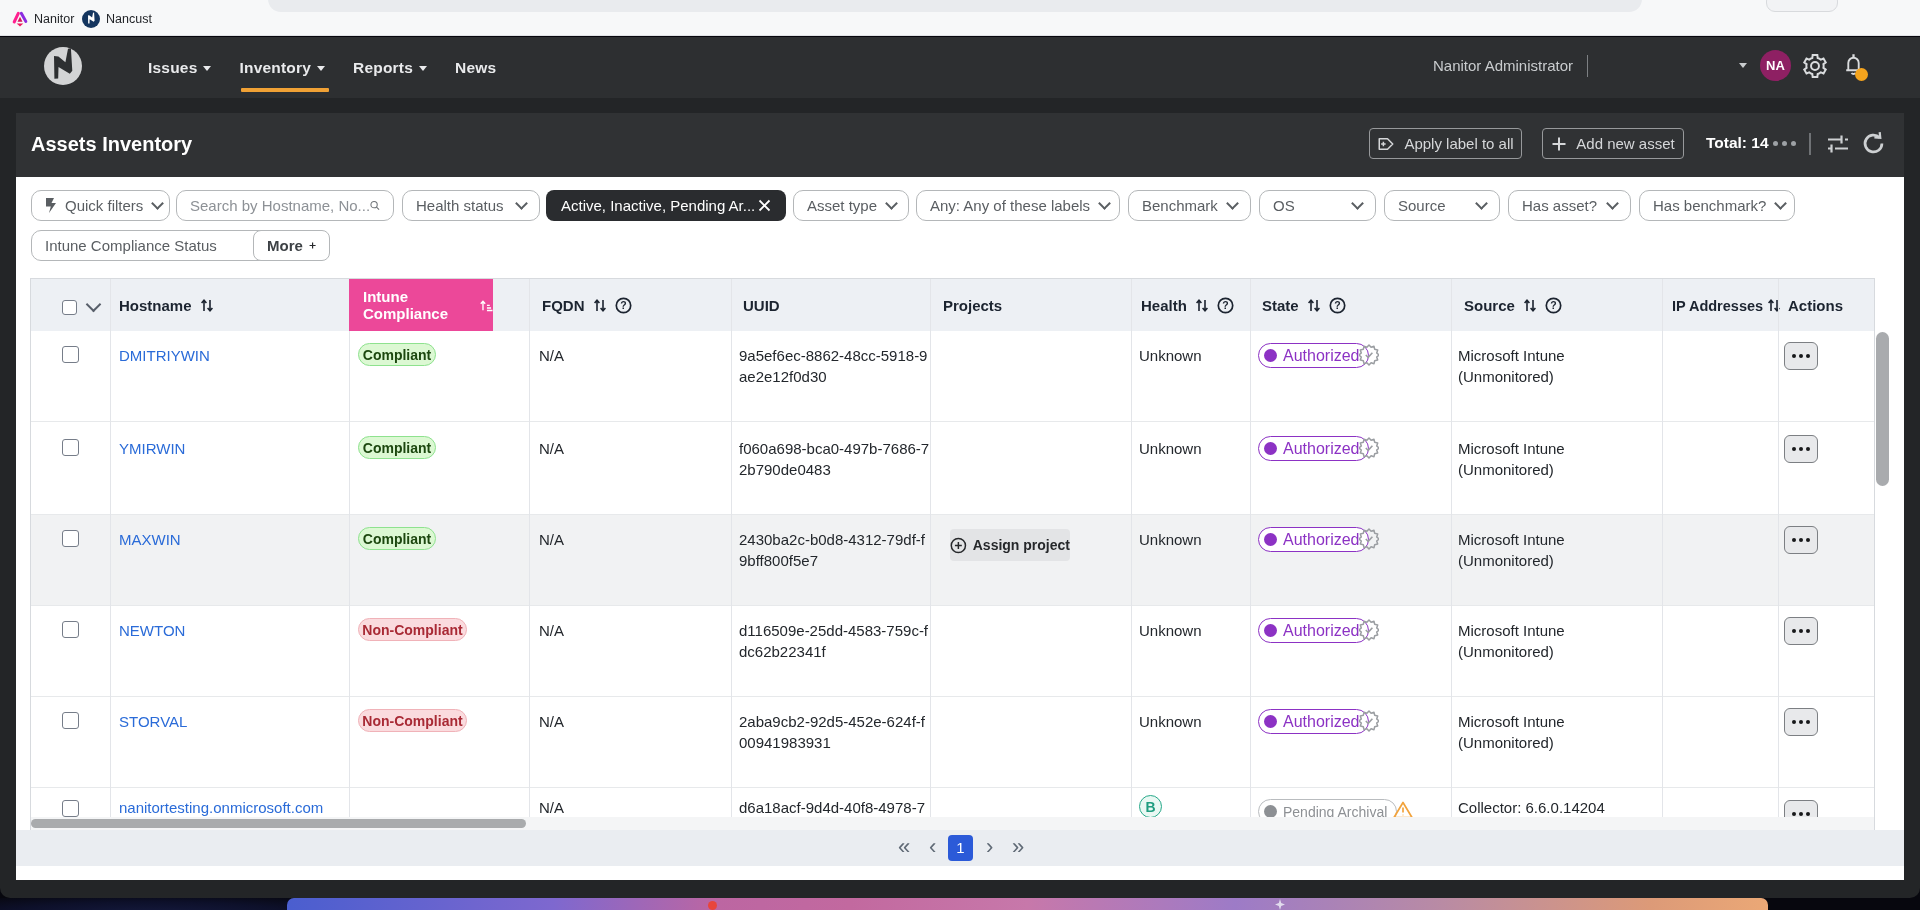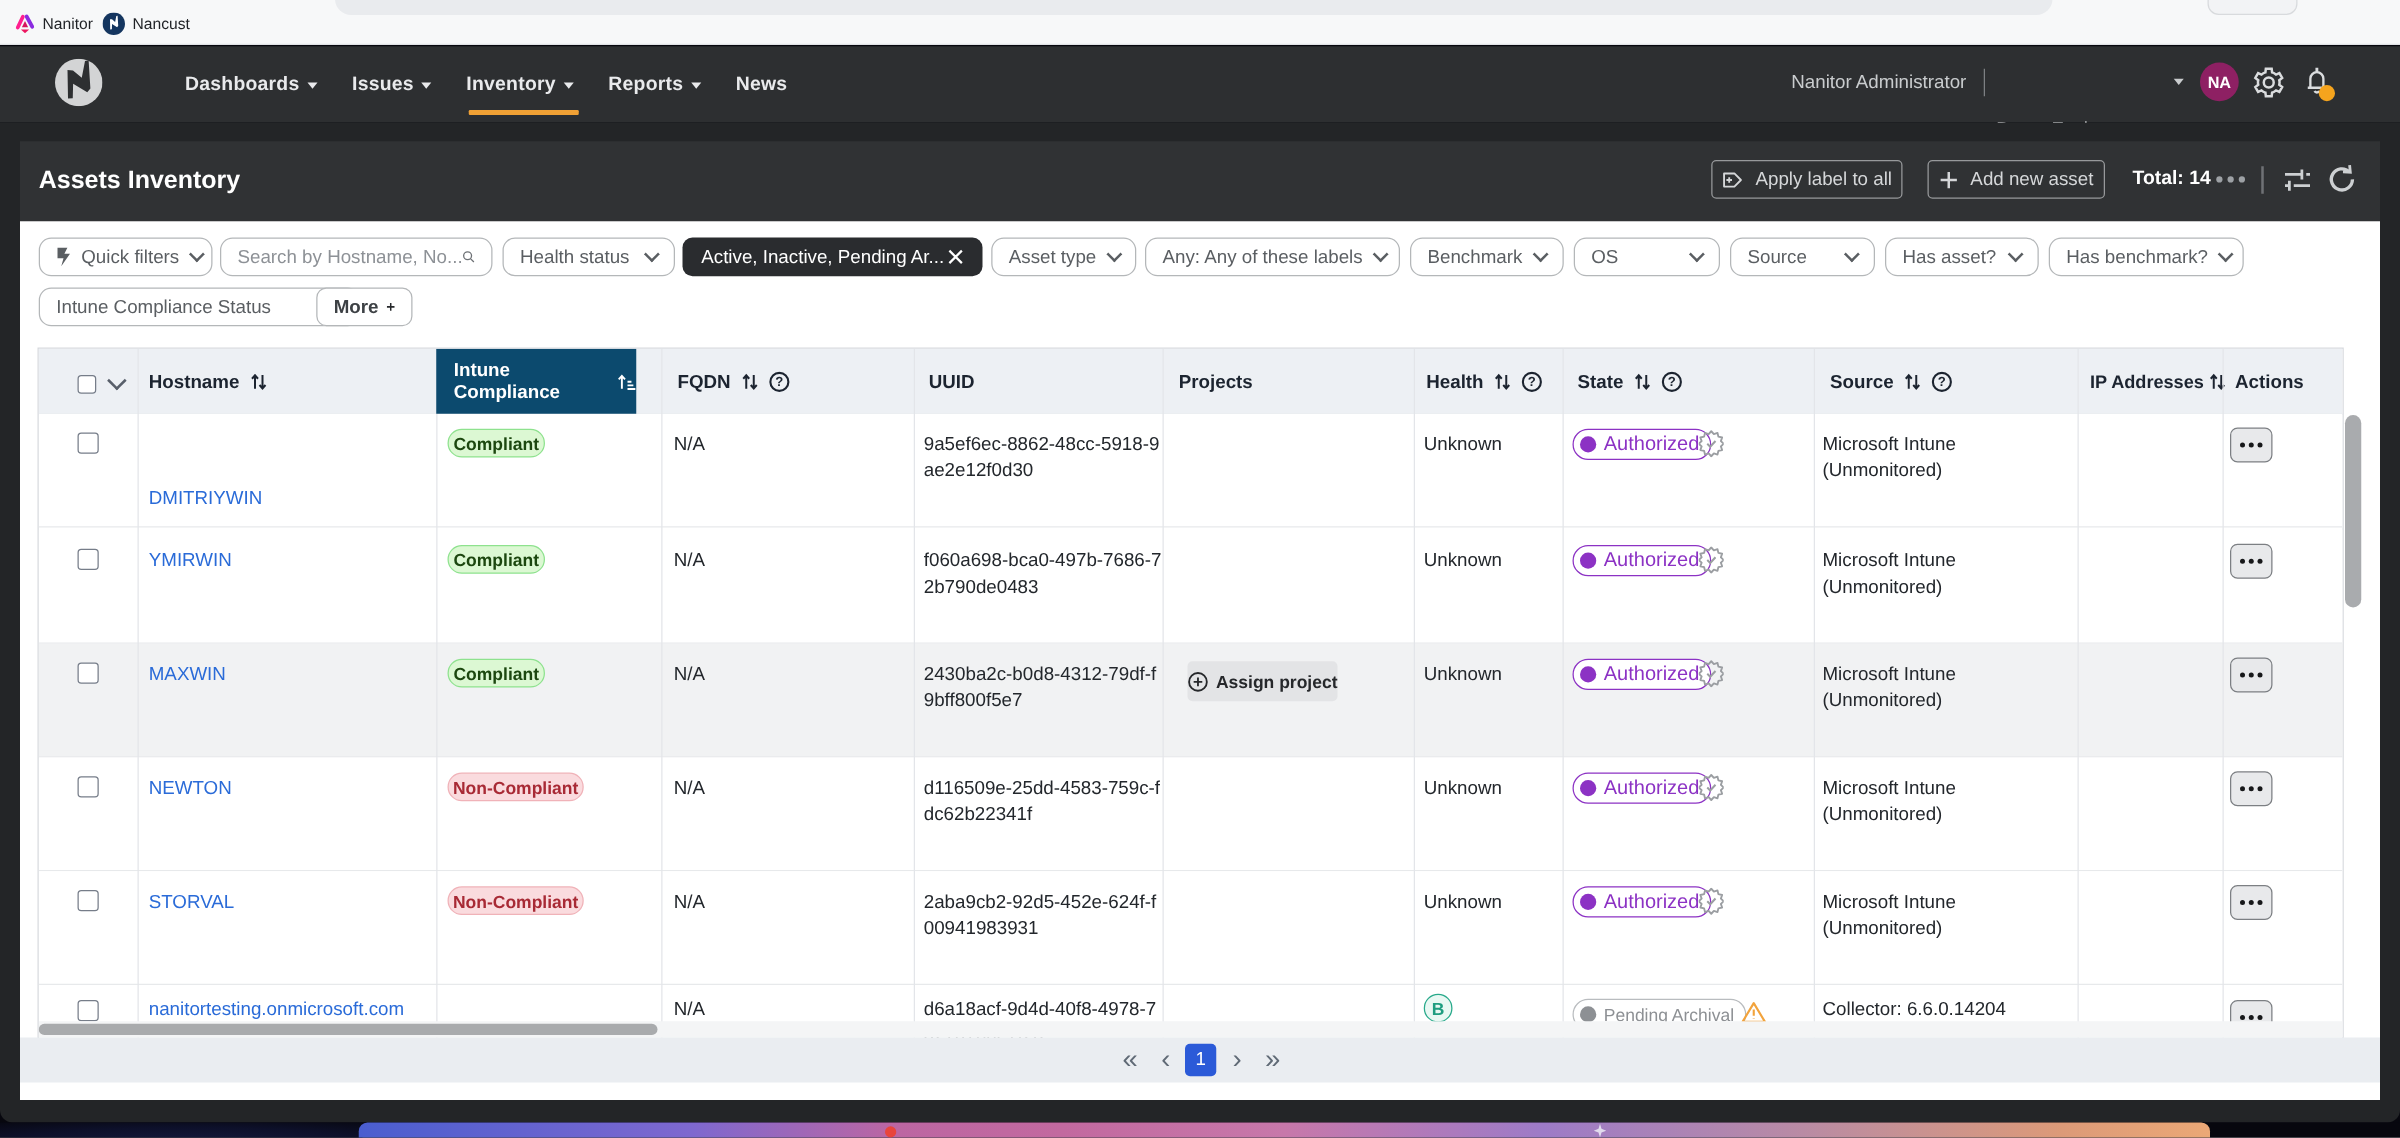--- a/index.html
+++ b/index.html
@@ -79,21 +79,20 @@
       <span>Nancust</span>
     </div>
   </div>
 
   <div id="nav">
     <svg class="abs" style="left:44px;top:10px;" width="38" height="38" viewBox="0 0 38 38">
       <circle cx="19" cy="19" r="19" fill="#d3d4d5"></circle>
       <path d="M10.0 9.0 L14.4 9.4 L21.4 15.2 L24.0 1.7 L26.9 1.2 L28.3 23.8 L25.8 26.8 L14.5 19.9 L14.2 31.6 L10.4 31.8 Z" fill="#2d2f31"></path>
     </svg>
     <div id="menu">
-      <div class="mi">Dashboards<span class="caret"></span></div>
       <div class="mi">Issues<span class="caret"></span></div>
       <div class="mi">Inventory<span class="caret"></span><span id="inv-under"></span></div>
       <div class="mi">Reports<span class="caret"></span></div>
       <div class="mi" style="font-weight:bold;">News</div>
     </div>
     <div id="navright" style="width:1920px;">
       <span class="abs" style="left:1433px;top:20px;font-size:15px;color:#c9ccce;">Nanitor Administrator</span>
       <span class="abs" style="left:1587px;top:18px;width:1px;height:22px;background:#7d8083;"></span>
       <span class="abs" style="left:1597px;top:20px;font-size:15px;font-weight:normal;color:#e6e8ea;margin-top:38px;">Demo Environment</span>
       <span class="caret abs" style="left:1739px;top:26px;border-top-color:#c9ccce;margin:0;"></span>
@@ -212,21 +211,21 @@
           <i class="vline" style="left:79px;"></i>
           <i class="vline" style="left:318px;"></i>
           <i class="vline" style="left:498px;"></i>
           <i class="vline" style="left:700px;"></i>
           <i class="vline" style="left:899px;"></i>
           <i class="vline" style="left:1100px;"></i>
           <i class="vline" style="left:1219px;"></i>
           <i class="vline" style="left:1420px;"></i>
           <i class="vline" style="left:1631px;"></i>
           <i class="vline" style="left:1747px;"></i>
-<div id="bluehead" style="position:absolute;z-index:3;left:318px;top:0;width:160px;height:52px;background:#0c4a6e;display:flex;align-items:center;gap:9px;padding-left:14px;color:#fff;font-weight:bold;font-size:15px;">Intune Compliance <svg width="18" height="15" viewBox="0 0 18 15" fill="none" stroke="#fff" stroke-width="1.7">
+<div id="bluehead" style="position:absolute;z-index:3;left:318px;top:0;width:144px;height:52px;background:#ec4899;display:flex;align-items:center;gap:9px;padding-left:14px;color:#fff;font-weight:bold;font-size:15px;">Intune Compliance <svg width="18" height="15" viewBox="0 0 18 15" fill="none" stroke="#fff" stroke-width="1.7">
               <path d="M5 13.5 V2.5 M2.2 5.2 L5 2.2 L7.8 5.2"></path>
               <path d="M10 13.8 h7 M10 10.6 h5.2 M10 7.4 h3.5"></path>
             </svg></div>
 <div class="th" style="left:31px;top:21px;height:15px;">
             <span class="cb" style="position:static;width:15px;height:15px;"></span>
             <span style="width:11px;height:11px;border-right:2px solid #585f6a;border-bottom:2px solid #585f6a;transform:rotate(45deg);margin-top:-6px;margin-left:3px;"></span>
           </div>
 <div class="th" style="left:88px;">Hostname <svg width="14" height="15" viewBox="0 0 14 15" fill="none" stroke="#1c2430" stroke-width="1.6">
               <path d="M4 13 V2.5 M1.6 5 L4 2.3 L6.4 5"></path>
               <path d="M10 2 V12.5 M7.6 10 L10 12.7 L12.4 10"></path>
@@ -265,21 +264,21 @@
               <path d="M4 13 V2.5 M1.6 5 L4 2.3 L6.4 5"></path>
               <path d="M10 2 V12.5 M7.6 10 L10 12.7 L12.4 10"></path>
             </svg></div>
 <div class="th" style="left:1757px;">Actions</div>
 <div class="hrow" style="top:52px;"></div>
 <div class="hrow" style="top:145px;"></div>
 <div class="hrow" style="top:236px;background:#f1f2f3;"></div>
 <div class="hrow" style="top:327px;"></div>
 <div class="hrow" style="top:418px;"></div>
 <span class="cb" style="left:31px;top:67px;width:17px;height:17px;"></span>
-<div class="cell link" style="left:88px;top:66px;margin-top:43px;">DMITRIYWIN</div>
+<div class="cell link" style="left:88px;top:66px;">DMITRIYWIN</div>
 <div class="chip chip-ok" style="left:327px;top:64px;width:78px;">Compliant</div>
 <div class="cell" style="left:508px;top:66px;">N/A</div>
 <div class="cell" style="left:708px;top:66px;">9a5ef6ec-8862-48cc-5918-9<br>ae2e12f0d30</div>
 <div class="cell" style="left:1108px;top:66px;">Unknown</div>
 <div class="auth" style="left:1227px;top:64px;"><span class="dot"></span>Authorized</div>
 <svg class="abs" style="left:1328px;top:65px;" width="20" height="22" viewBox="0 0 20 22">
             <path d="M10.0 1.0 L12.1 3.3 L15.0 2.3 L15.7 5.3 L18.7 6.0 L17.7 8.9 L20.0 11.0 L17.7 13.1 L18.7 16.0 L15.7 16.7 L15.0 19.7 L12.1 18.7 L10.0 21.0 L7.9 18.7 L5.0 19.7 L4.3 16.7 L1.3 16.0 L2.3 13.1 L0.0 11.0 L2.3 8.9 L1.3 6.0 L4.3 5.3 L5.0 2.3 L7.9 3.3 Z" fill="none" stroke="#9b9ea2" stroke-width="1.5" stroke-linejoin="round"></path>
             <path d="M6.8 11 L9.2 13.4 L13.4 8.8" fill="none" stroke="#9b9ea2" stroke-width="1.6"></path>
           </svg>
 <div class="cell" style="left:1427px;top:66px;">Microsoft Intune<br>(Unmonitored)</div>

